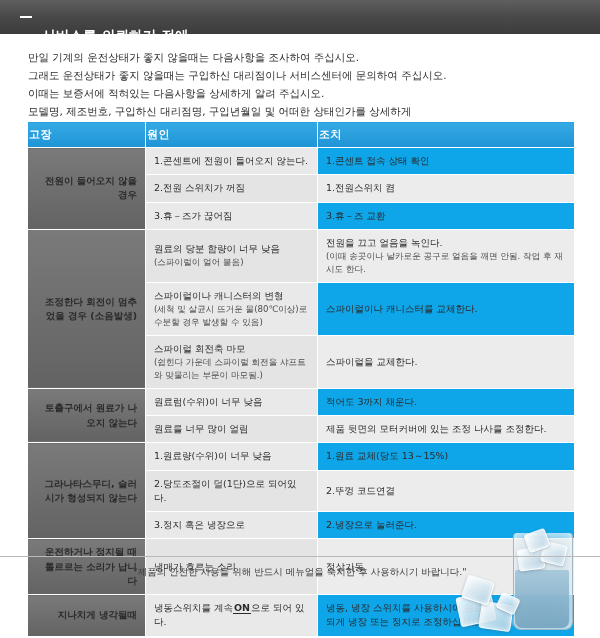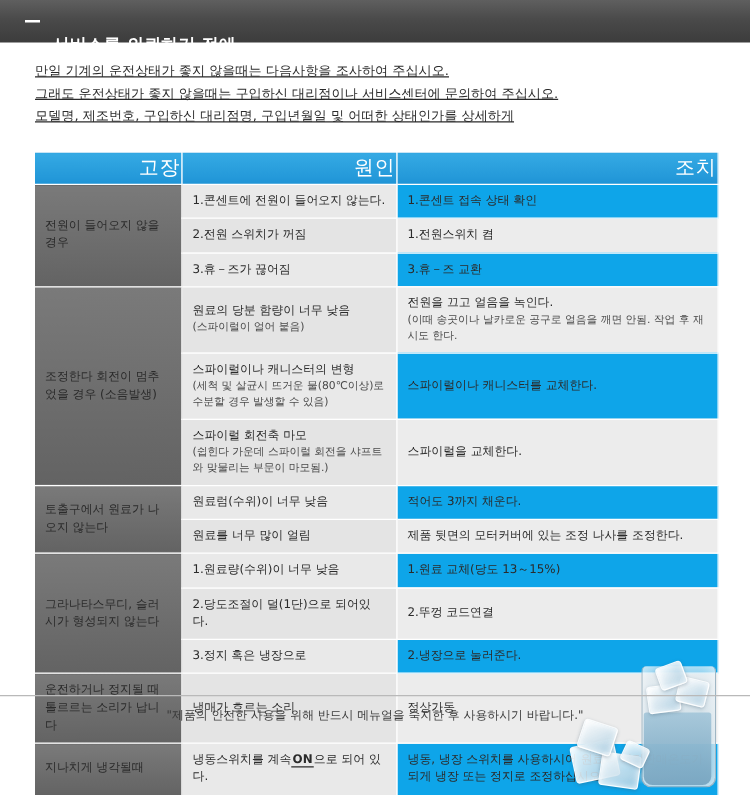--- a/index.html
+++ b/index.html
@@ -46,60 +46,60 @@
   
   .intro {
     position: absolute;
     left: 28px;
     top: 48px;
     width: 545px;
     line-height: 1.72;
     font-size: 10.5px;
     color: #2b2b2b;
   }
-  .intro div { white-space: nowrap; text-decoration: underline; }
+  .intro div { white-space: nowrap; }
 
   
   .table-wrap {
     position: absolute;
     left: 27px;
     top: 121px;
     width: 547px;
   }
   table.fault {
     border-collapse: collapse;
     width: 547px;
     table-layout: fixed;
   }
   table.fault th {
     background: #2aa3e0;
     background: linear-gradient(to bottom, #35aae4 0%, #1f94d6 100%);
     color: #ffffff;
-    font-size: 16px;
-    font-weight: normal;
+    font-size: 11px;
+    font-weight: bold;
     height: 23px;
     border: 1px solid #ffffff;
-    text-align: right;
+    text-align: left;
     letter-spacing: 0.5px;
   }
   table.fault td {
     border: 1px solid #ffffff;
     padding: 6px 8px;
     vertical-align: middle;
     font-size: 9.5px;
     line-height: 1.5;
     color: #2b2b2b;
   }
   td.col-fault {
     background: #6e6e6e;
     background: linear-gradient(to bottom, #7a7a7a 0%, #636363 100%);
     color: #ffffff;
-    text-align: left;
+    text-align: right;
     font-size: 10px;
-    font-weight: normal;
+    font-weight: bold;
     line-height: 1.45;
   }
   td.col-cause {
     background: #e9e9e9;
   }
   td.col-action {
     background: #0ea5e9;
   }
   td.col-cause.alt { background: #e4e4e4; }
   td.col-action.alt { background: #ececec; }
@@ -202,20 +202,21 @@
 <body>
 
 <div class="header">
   <span class="header-dash"></span>
   <span class="header-title">서비스를 의뢰하기 전에</span>
 </div>
 
 <div class="intro">
   <div>만일 기계의 운전상태가 좋지 않을때는 다음사항을 조사하여 주십시오.</div>
   <div>그래도 운전상태가 좋지 않을때는 구입하신 대리점이나 서비스센터에 문의하여 주십시오.</div>
+  <div>이때는 보증서에 적혀있는 다음사항을 상세하게 알려 주십시오.</div>
   <div>모델명, 제조번호, 구입하신 대리점명, 구입년월일 및 어떠한 상태인가를 상세하게</div>
 </div>
 
 <div class="table-wrap">
   <table class="fault">
     <colgroup>
       <col class="col-w1">
         <col class="col-w2">
         <col class="col-w3">
     </colgroup>

